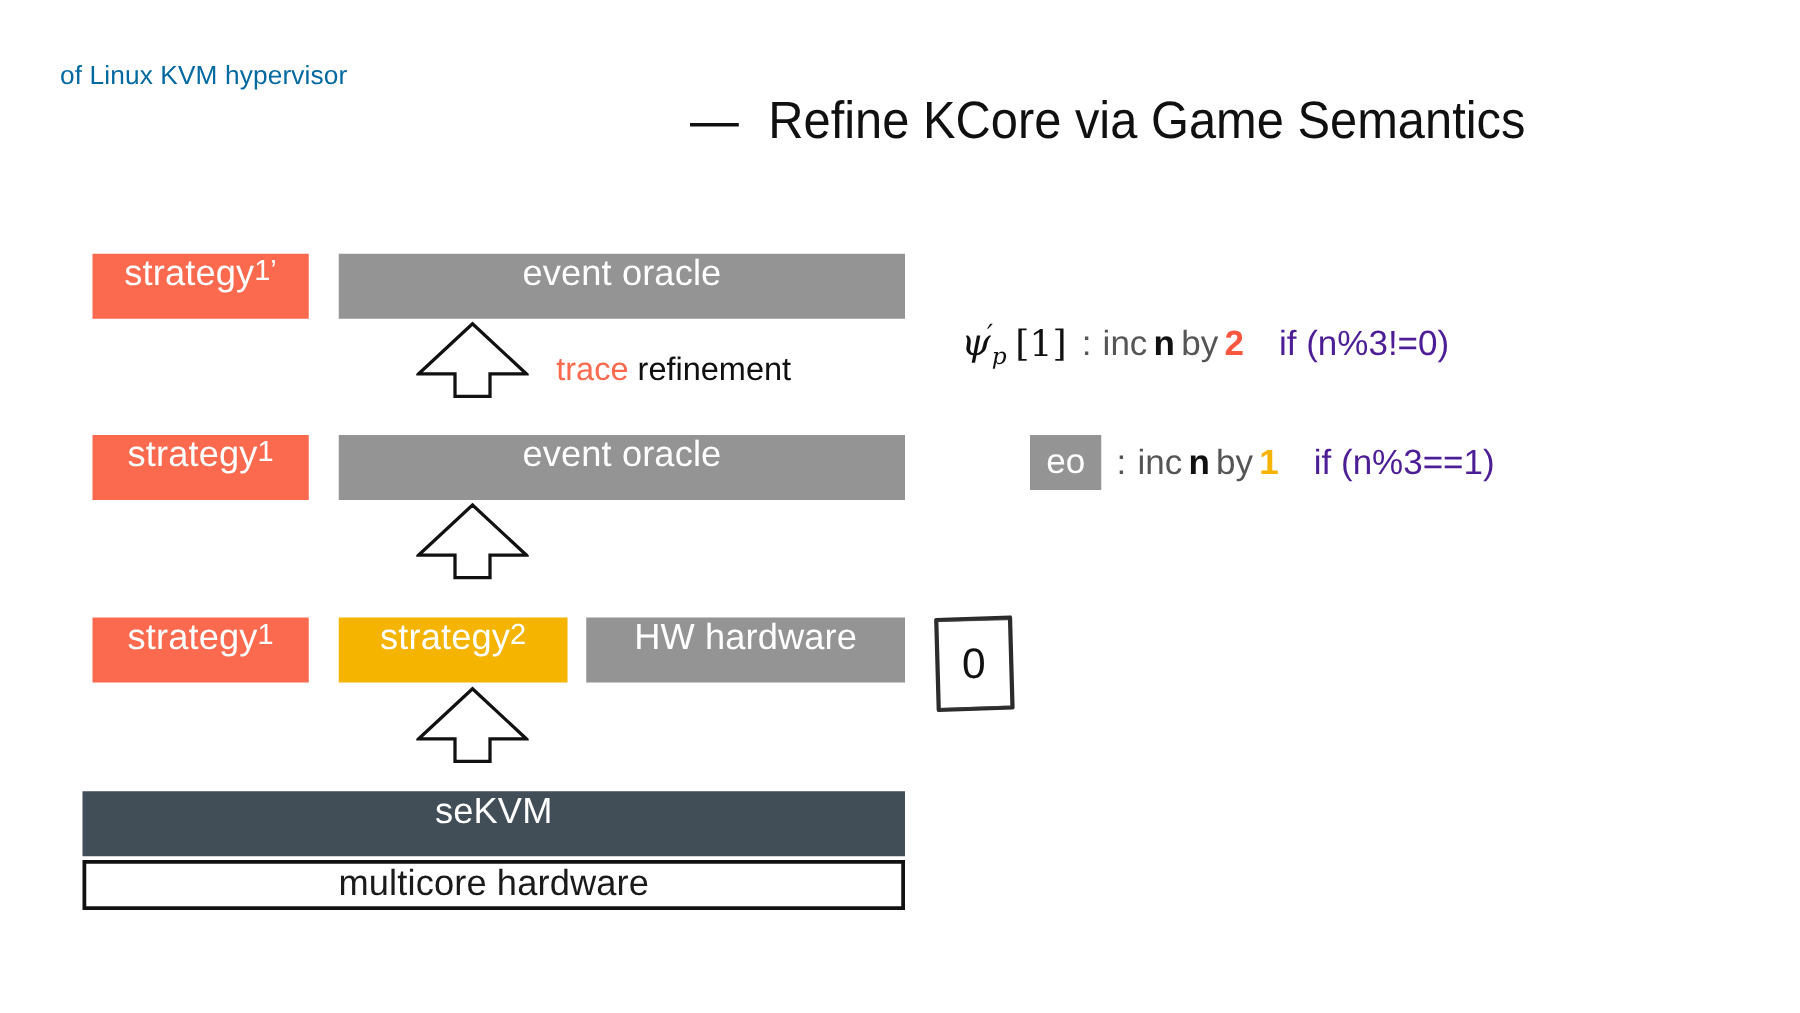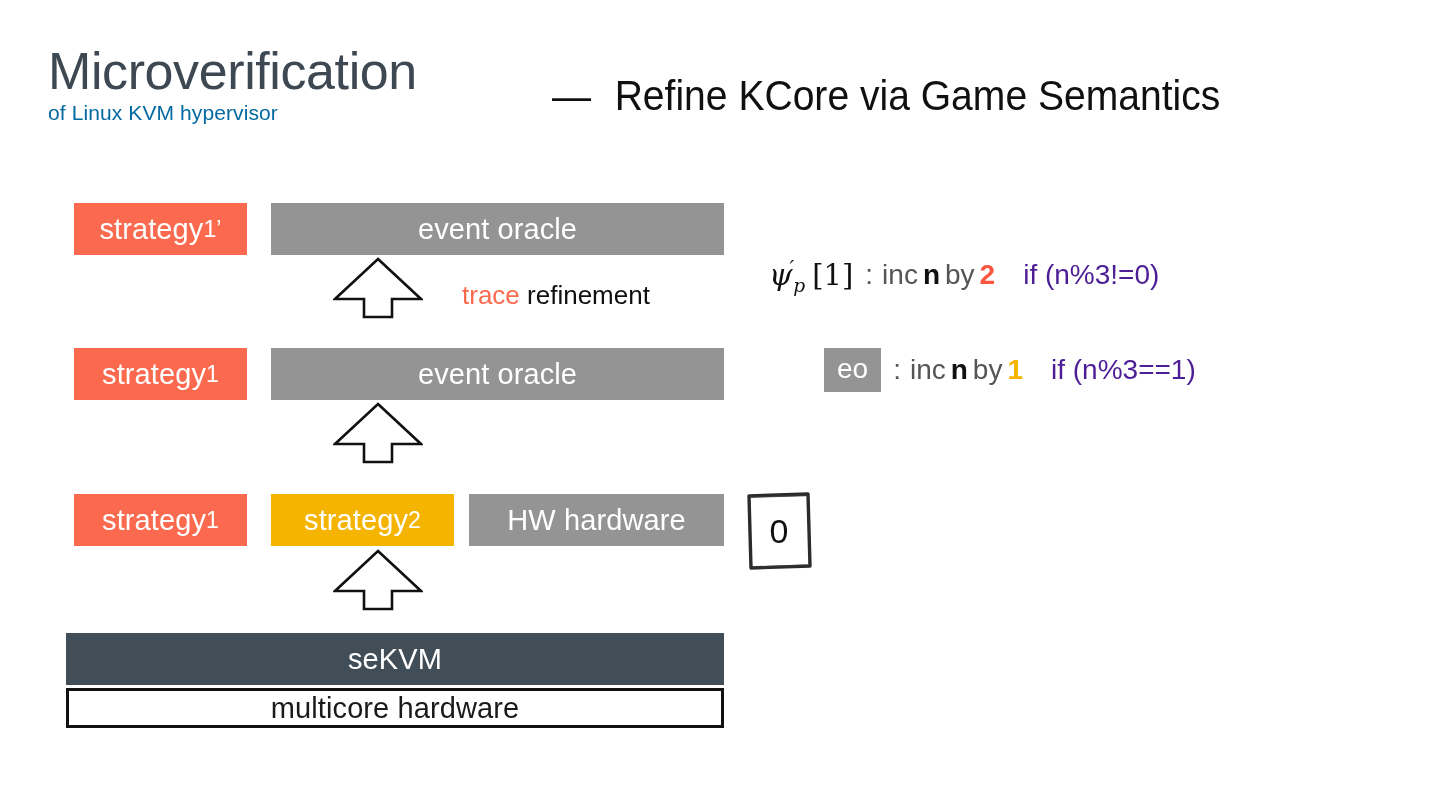--- a/index.html
+++ b/index.html
@@ -73,21 +73,20 @@
     position: absolute;
     left: 0;
     top: 175px;
     width: 760px;
     height: 600px;
   }
 
   .box {
     position: absolute;
     display: flex;
-    align-items: center;
     justify-content: center;
     color: #ffffff;
     font-size: 29px;
     font-weight: 400;
     letter-spacing: 0.1px;
     box-sizing: border-box;
     white-space: nowrap;
   }
   .box.coral  { background: #fb6a4f; }
   .box.gray   { background: #949494; }
@@ -134,21 +133,21 @@
 
   
   .trace-label {
     position: absolute;
     left: 445px;
     top: 105px;
     font-size: 26px;
     color: #101010;
     white-space: nowrap;
   }
-  .trace-label .accent { color: #fb6a4f; margin-left: 17px; }
+  .trace-label .accent { color: #fb6a4f; }
 
   
   .right-panel {
     position: absolute;
     left: 744px;
     top: 175px;
     width: 680px;
     height: 600px;
   }
 
@@ -230,21 +229,20 @@
     color: #111111;
   }
 </style>
 </head>
 <body>
 
 <div class="slide">
 
   <div class="header">
     <div class="title-block">
-      <div class="main-title">Microverification</div>
       <div class="sub-title">of Linux KVM hypervisor</div>
     </div>
     <div class="headline-right">
       <span class="emdash">—</span>
       &nbsp;<span>Refine KCore via Game Semantics</span>
     </div>
   </div>
 
   <div class="diagram">
 

